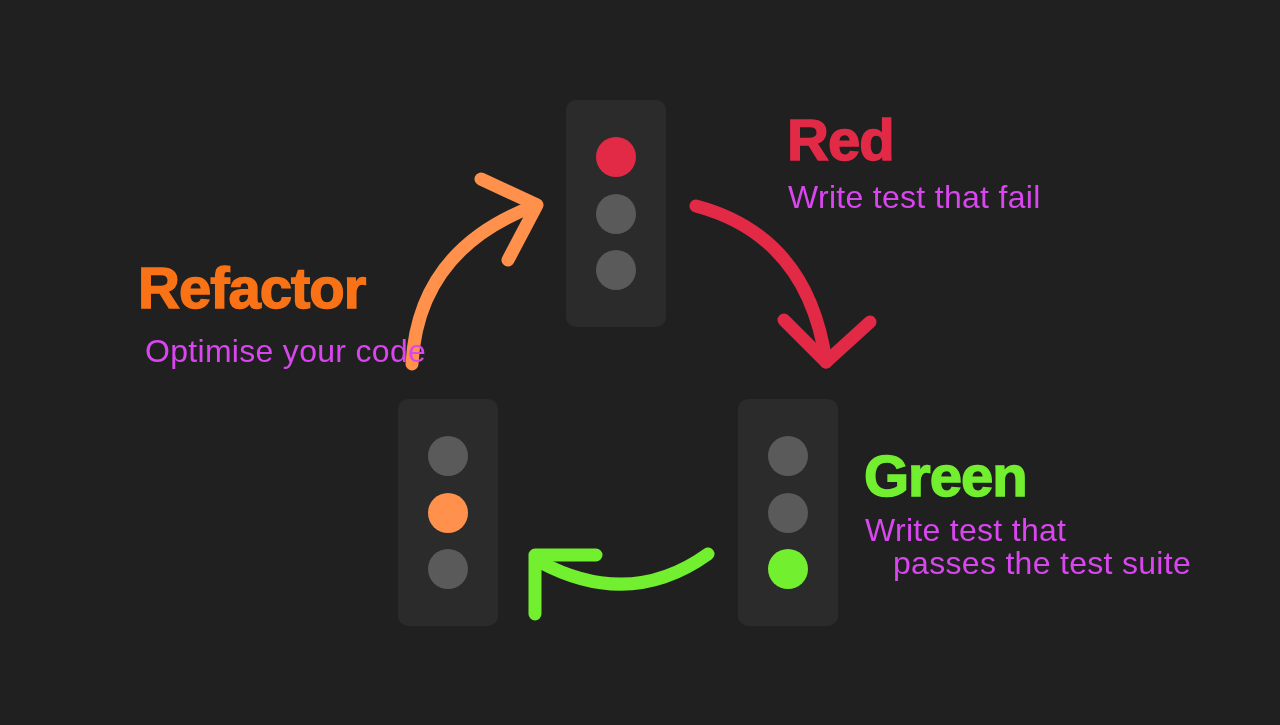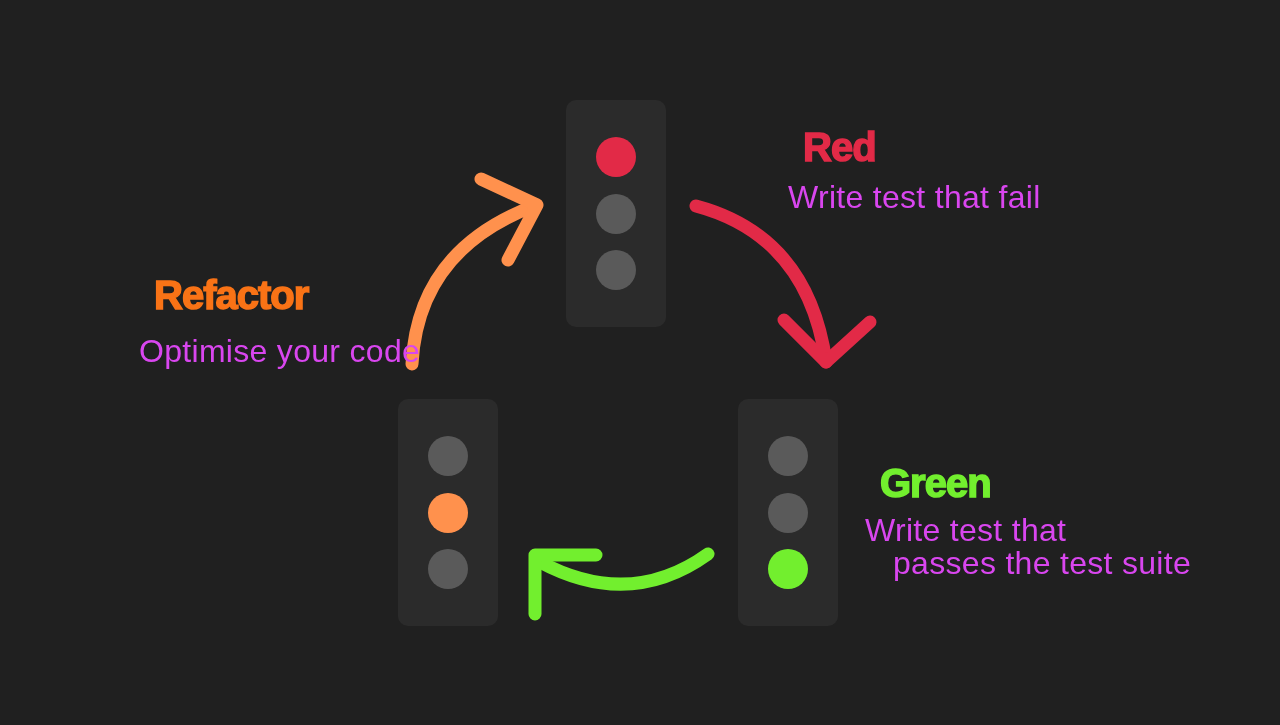--- a/index.html
+++ b/index.html
@@ -29,24 +29,24 @@
       border-radius: 50%;
       background: #5a5a5a;
     }
     .light.l1 { top: 37px; }
     .light.l2 { top: 94px; }
     .light.l3 { top: 150px; }
 
     .stage-title {
       position: absolute;
       font-weight: 900;
-      font-size: 40px;
+      font-size: 58px;
       line-height: 1;
       letter-spacing: -1px;
-      margin: 16px;
+      margin: 0;
       -webkit-text-stroke: 1.5px currentColor;
     }
     .stage-desc {
       position: absolute;
       color: #d946ef;
       font-size: 32px;
       line-height: 33px;
       margin: 0;
       letter-spacing: 0.3px;
     }
@@ -92,17 +92,17 @@
 <div class="light-box" style="left:738px; top:399px;">
   <div class="light l1"></div>
   <div class="light l2"></div>
   <div class="light l3" style="background:#72ef2e;"></div>
 </div>
 
 <h2 class="stage-title" style="left:787px; top:111px; color:#e22a47;">Red</h2>
 <p class="stage-desc" style="left:788px; top:181px;">Write test that fail</p>
 
 <h2 class="stage-title" style="left:138px; top:259px; color:#f97316;">Refactor</h2>
-<p class="stage-desc" style="left:139px; top:335px;">Optimise your code</p>
+<p class="stage-desc" style="left:145px; top:335px;">Optimise your code</p>
 
 <h2 class="stage-title" style="left:864px; top:447px; color:#72ef2e;text-align:center;">Green</h2>
 <p class="stage-desc" style="left:865px; top:514px;">Write test that</p>
 <p class="stage-desc" style="left:893px; top:547px;">passes the test suite</p>
 
 </body></html>

